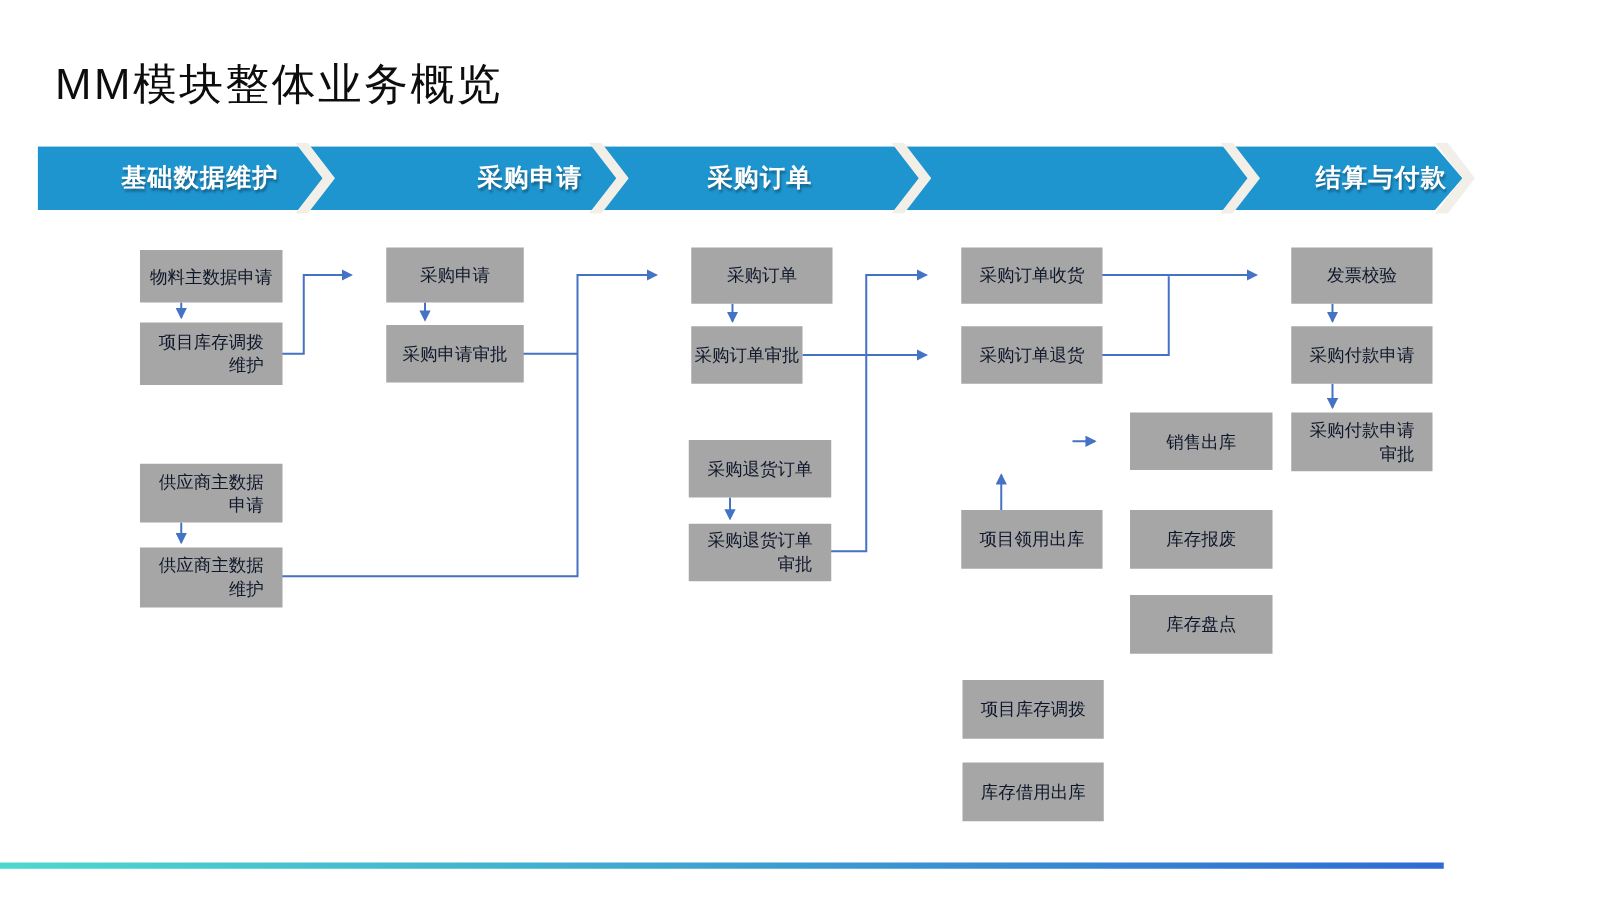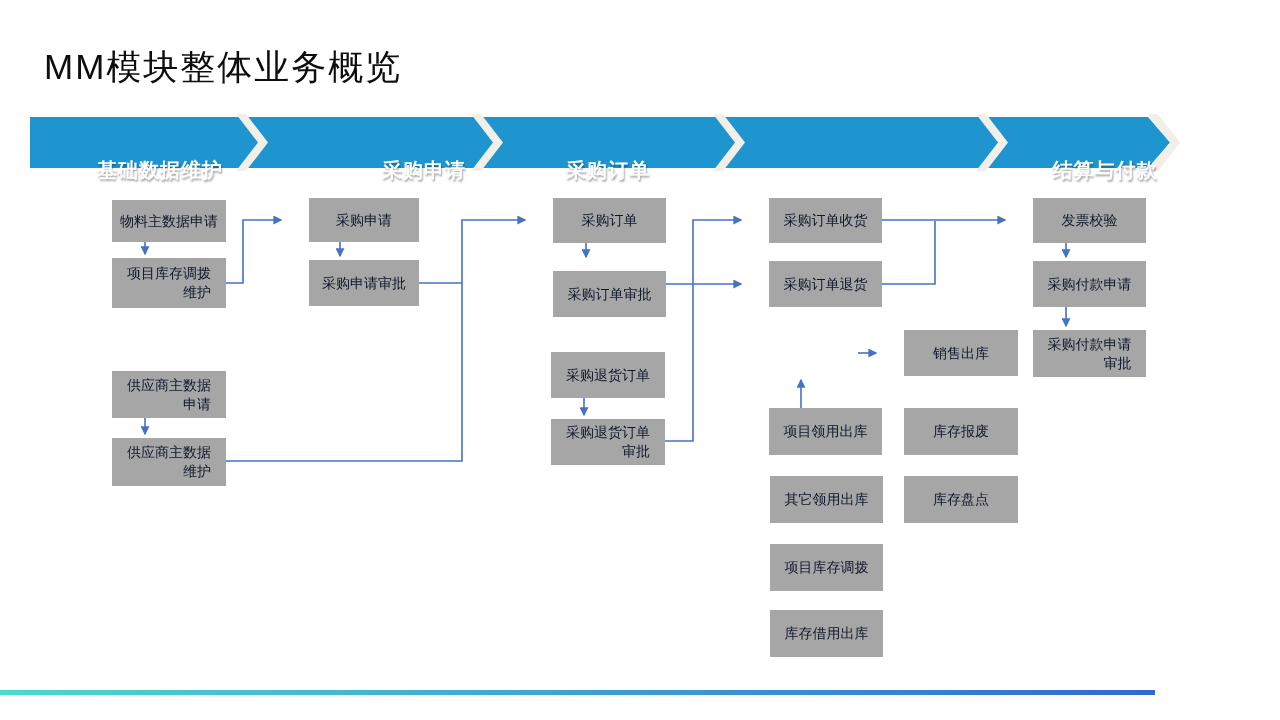--- a/index.html
+++ b/index.html
@@ -24,21 +24,21 @@
     position: absolute; top: 114px; width: 44px; height: 57px;
     background: #f2efe8;
     clip-path: polygon(0 0, 10px 0, 32px 50%, 10px 100%, 0 100%, 22px 50%);
     z-index: 3;
   }
   .banner-label {
     position: absolute; top: 117px; height: 51px; width: 200px;
     display: flex; align-items: center; justify-content: center;
     color: #ffffff; font-size: 20px; font-weight: 700; letter-spacing: 1px;
     text-shadow: 1px 2px 2px rgba(0,0,0,0.35);
-    z-index: 4; white-space: nowrap; margin-top: 28px;
+    z-index: 4; white-space: nowrap;
   }
 
   
   .flow-box {
     position: absolute; background: #a6a6a6;
     display: flex; align-items: center; justify-content: center;
     text-align: right; color: #0f172a; font-size: 14px; line-height: 1.35;
     white-space: pre-line; z-index: 2; margin-left: 24px;
   }
 
@@ -99,31 +99,30 @@
 维护</div>
   <div class="flow-box" style="left:88px;top:371px;width:114px;height:47px">供应商主数据
 申请</div>
   <div class="flow-box" style="left:88px;top:438px;width:114px;height:48px">供应商主数据
 维护</div>
 
   <div class="flow-box" style="left:285px;top:198px;width:110px;height:44px">采购申请</div>
   <div class="flow-box" style="left:285px;top:260px;width:110px;height:46px">采购申请审批</div>
 
   <div class="flow-box" style="left:529px;top:198px;width:113px;height:45px">采购订单</div>
-  <div class="flow-box" style="left:529px;top:271px;width:113px;height:46px">采购订单审批</div>
+  <div class="flow-box" style="left:529px;top:261px;width:89px;height:46px">采购订单审批</div>
   <div class="flow-box" style="left:527px;top:352px;width:114px;height:46px">采购退货订单</div>
   <div class="flow-box" style="left:527px;top:419px;width:114px;height:46px">采购退货订单
 审批</div>
 
   <div class="flow-box" style="left:745px;top:198px;width:113px;height:45px">采购订单收货</div>
   <div class="flow-box" style="left:745px;top:261px;width:113px;height:46px">采购订单退货</div>
   <div class="flow-box" style="left:880px;top:330px;width:114px;height:46px">销售出库</div>
   <div class="flow-box" style="left:745px;top:408px;width:113px;height:47px">项目领用出库</div>
   <div class="flow-box" style="left:880px;top:408px;width:114px;height:47px">库存报废</div>
-  <div class="flow-box" style="left:746px;top:476px;width:113px;height:47px">其它领用出库</div>
   <div class="flow-box" style="left:880px;top:476px;width:114px;height:47px">库存盘点</div>
   <div class="flow-box" style="left:746px;top:544px;width:113px;height:47px">项目库存调拨</div>
   <div class="flow-box" style="left:746px;top:610px;width:113px;height:47px">库存借用出库</div>
 
   <div class="flow-box" style="left:1009px;top:198px;width:113px;height:45px">发票校验</div>
   <div class="flow-box" style="left:1009px;top:261px;width:113px;height:46px">采购付款申请</div>
   <div class="flow-box" style="left:1009px;top:330px;width:113px;height:47px">采购付款申请
 审批</div>
 
   <div class="footer-bar"></div>

